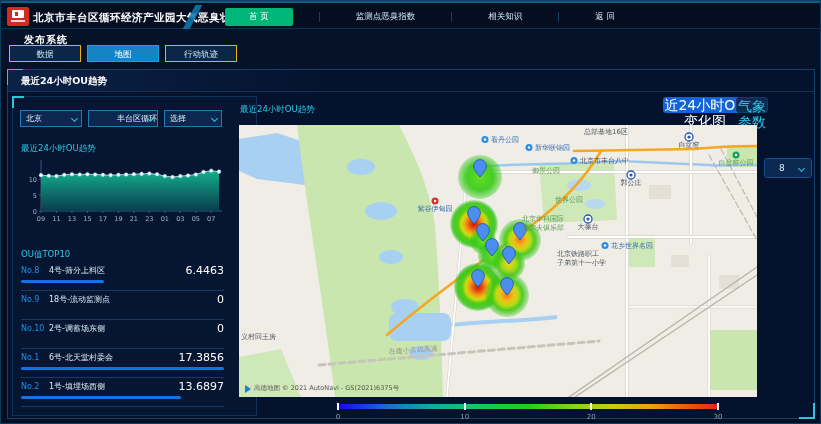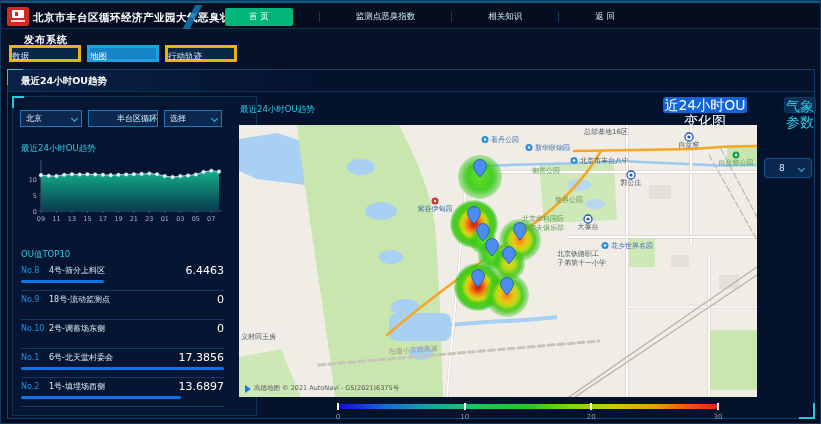--- a/index.html
+++ b/index.html
@@ -20,22 +20,22 @@
                  transform:skewX(-28deg); opacity:.85; }
   #nav { position:absolute; left:224px; top:0; height:28px; display:flex; align-items:center; gap:26px; }
   .nav-item { font-size:8.5px; color:#cfe9f5; cursor:pointer; padding:3px 10px; white-space:nowrap; }
   .nav-item.active { background:#00b578; color:#fff; border-radius:2px; padding:3px 24px; }
   .nav-sep { width:1px; height:10px; background:#12425f; }
 
   
   #subheader { position:absolute; left:0; top:28px; width:821px; height:40px; background:#061227; }
   #system-label { position:absolute; left:23px; top:4px; font-size:10px; font-weight:bold; color:#fff; letter-spacing:1px; }
   #tabs { position:absolute; left:8px; top:16px; display:flex; gap:6px; }
-  .tab { width:72px; height:17px; line-height:17px; font-size:8.5px; color:#cfe9f5;
-         background:#0a2748; border:3px solid #eab308; cursor:pointer; }
+  .tab { width:72px; height:17px; line-height:17px; text-align:center; font-size:8.5px; color:#cfe9f5;
+         background:#0a2748; border:1px solid #eab308; cursor:pointer; }
   .tab.active { background:#1484c4; border-color:#1ea0dc; color:#fff; }
 
   
   #main { position:absolute; left:6px; top:68px; width:808px; height:350px; background:#05122e;
           border:1px solid #12406b; }
   #main:before { content:""; position:absolute; left:-1px; top:-1px; width:14px; height:14px;
                  border-left:2px solid #25c8dc; border-top:2px solid #25c8dc; }
   #main:after  { content:""; position:absolute; right:-1px; bottom:-1px; width:14px; height:14px;
                  border-right:2px solid #25c8dc; border-bottom:2px solid #25c8dc; }
   #panel-title { position:absolute; left:13px; top:5px; font-size:9.5px; font-weight:bold; color:#fff; }
@@ -63,21 +63,21 @@
   .ou-rank { color:#1f8fe0; width:28px; flex:none; }
   .ou-name { color:#dfe9f2; flex:1; white-space:nowrap; overflow:hidden; }
   .ou-value { color:#fff; font-size:11px; }
   .ou-bar { height:3px; margin-top:4px; background:#1273e8; border-radius:2px; }
 
   
   #map-title { position:absolute; left:232px; top:34px; }
   .map-btn { position:absolute; top:27px; height:16px; line-height:16px; text-align:center; font-size:14px;
              border-radius:3px; cursor:pointer; }
   #btn-change { left:655px; width:84px; background:#1464d8; color:#fff; }
-  #btn-weather { left:776px; width:32px; background:#0b2d52; color:#2cc8e4; border:1px solid #0f3c66; }
+  #btn-weather { left:728px; width:32px; background:#0b2d52; color:#2cc8e4; border:1px solid #0f3c66; }
   #map-wrap { position:absolute; left:231px; top:55px; width:518px; height:272px; background:#f0ede6; }
   #hour-select { position:absolute; left:756px; top:88px; width:48px; height:20px; background:#0a2850;
                  border:1px solid #14508c; border-radius:3px; color:#dfeefa; font-size:9px; line-height:18px;
                  padding-left:14px; cursor:pointer; }
   #hour-select .chev { top:7px; right:7px; }
   #copyright { position:absolute; left:6px; bottom:4px; font-size:6.5px; color:#555; display:flex; align-items:center; gap:3px; }
   #amap-tri { width:0; height:0; border-left:6px solid #1a7ae0; border-top:4px solid transparent; border-bottom:4px solid transparent; }
 
   
   #colorbar { position:absolute; left:330px; top:334px; width:380px; height:5px; border-radius:2px;

